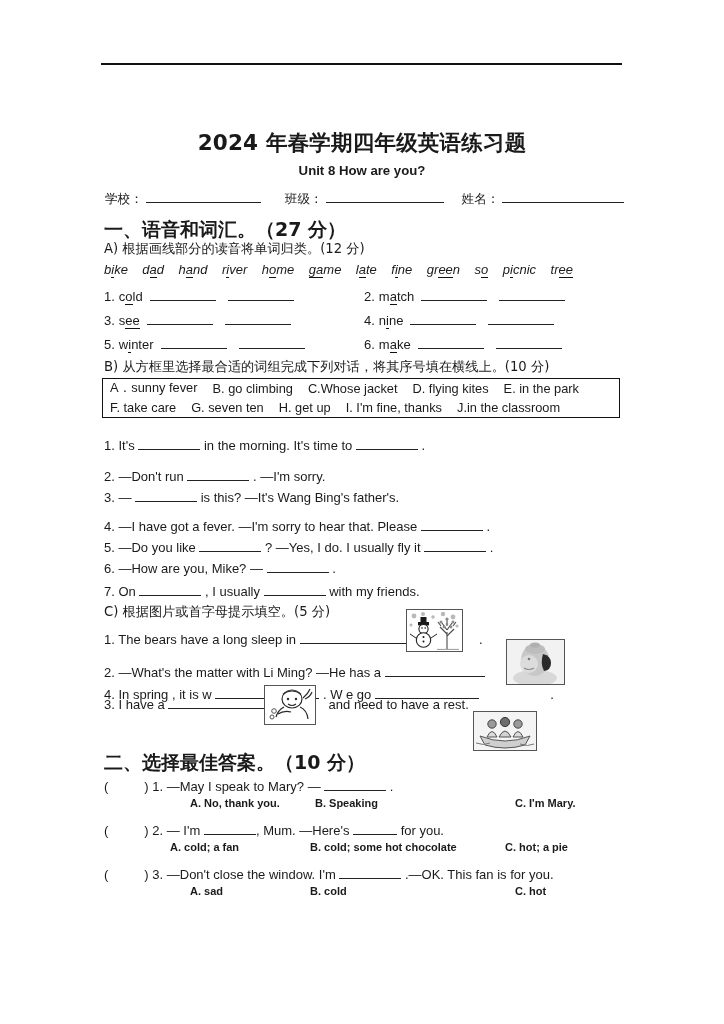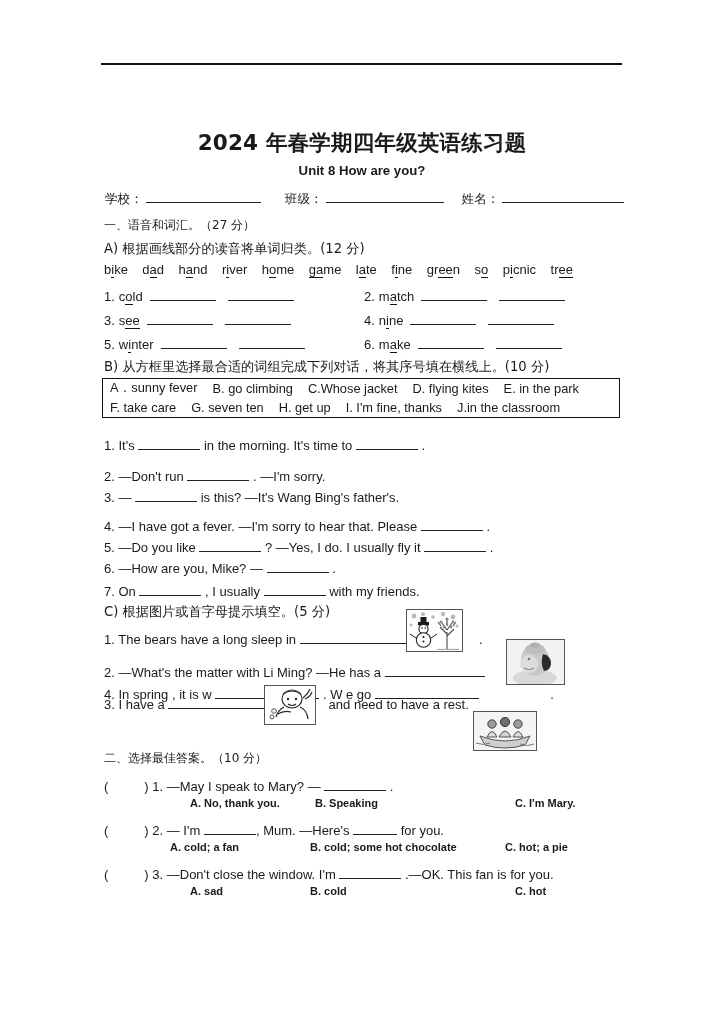--- a/index.html
+++ b/index.html
@@ -75,22 +75,22 @@
   .row {
     position: absolute;
     font-size: 13px;
     white-space: nowrap;
     line-height: 1.15;
   }
   .cn {
     font-family: "DejaVu Sans", "Liberation Sans", sans-serif;
   }
   .sec-head {
-    font-weight: normal;
-    font-size: 12px;
+    font-weight: bold;
+    font-size: 19px;
   }
   .sub-head { font-size: 13.2px; }
 
   
   .u { border-bottom: 1.2px solid #111; }
 
   
   .bl {
     display: inline-block;
     border-bottom: 1.1px solid #222;
@@ -101,21 +101,21 @@
   
   .wordlist {
     position: absolute;
     left: 104px;
     top: 262px;
     width: 520px;
     font-size: 13px;
     display: flex;
     justify-content: flex-start;
   }
-  .wordlist .w { margin-right: 14.5px; white-space: nowrap; }
+  .wordlist .w { margin-right: 14.5px; white-space: nowrap; font-style: italic; }
 
   
   .classify {
     position: absolute;
     left: 104px;
     top: 288px;
     width: 520px;
     font-size: 13px;
   }
   .cl-row { display: flex; height: 24px; align-items: baseline; }

